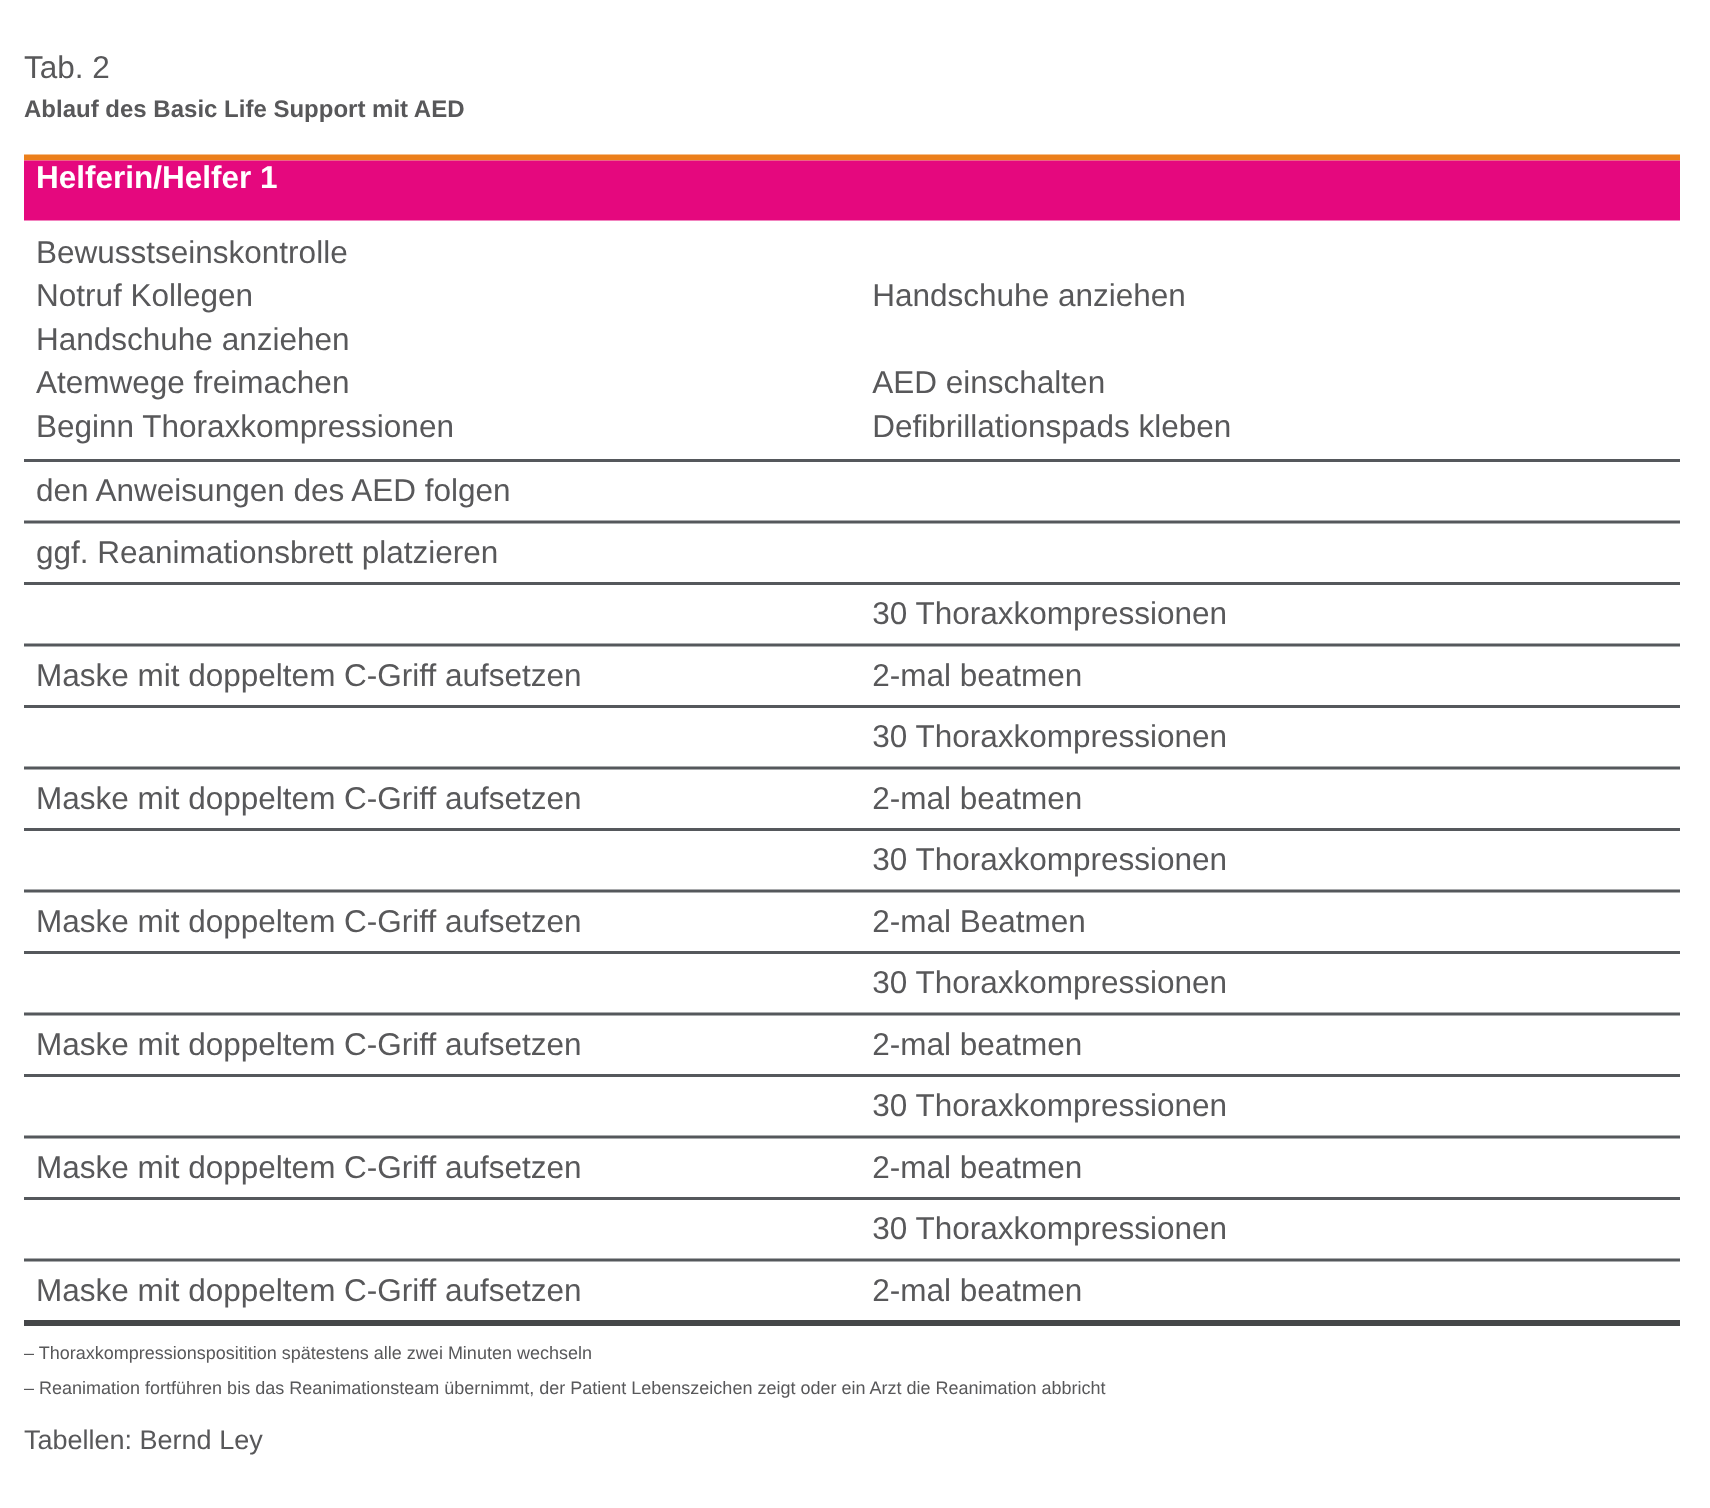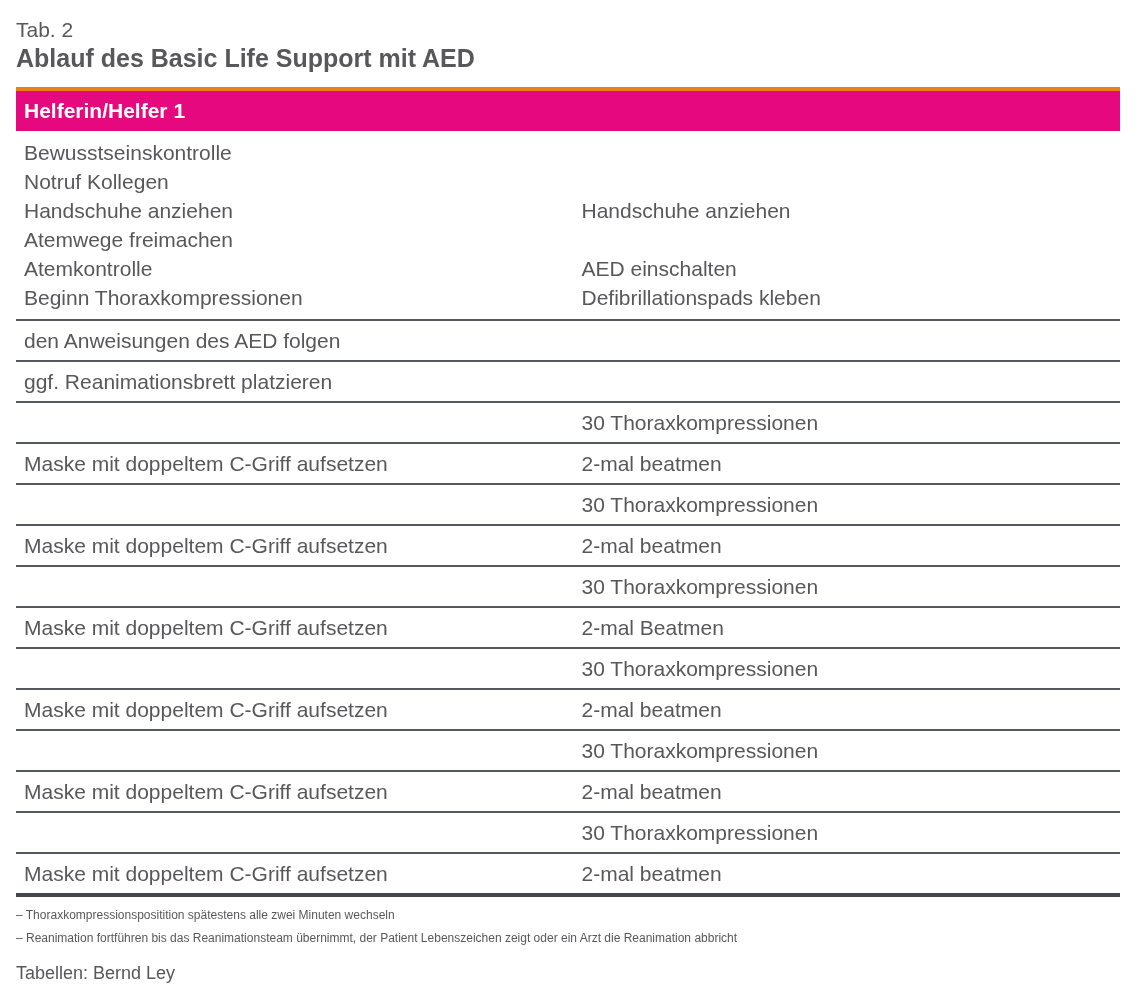--- a/index.html
+++ b/index.html
@@ -16,41 +16,41 @@
     background: #ffffff;
   }
   body {
     width: 1140px;
     height: 1005px;
     font-family: "Liberation Sans", sans-serif;
     color: var(--text);
     overflow: hidden;
   }
   .page {
-    padding: 16px 20px 0 16px;
+    padding: 32px 20px 0 16px;
   }
   .caption {
     font-size: 21px;
     line-height: 28px;
     color: var(--text);
   }
   .heading {
-    font-size: 25px;
+    font-size: 16px;
     line-height: 28px;
     font-weight: bold;
     color: var(--text);
     margin: 0 0 15px 0;
   }
   .accent-line {
     height: 4px;
     background: var(--orange);
   }
   .thead {
     display: flex;
-    align-items: center;
+    align-items: flex-start;
     height: 40px;
     background: var(--pink);
   }
   .th {
     font-size: 21px;
     font-weight: bold;
     color: #ffffff;
     padding-left: 8px;
   }
   .th.col1 { width: 50.5%; }
@@ -101,21 +101,20 @@
     <div class="thead">
       <div class="th col1">Helferin/Helfer 1</div>
     </div>
     <div id="tbody">
         <div class="row">
           <div class="cell col1">
             <div class="line">Bewusstseinskontrolle</div>
             <div class="line">Notruf Kollegen</div>
             <div class="line">Handschuhe anziehen</div>
             <div class="line">Atemwege freimachen</div>
-            <div class="line">Atemkontrolle</div>
             <div class="line">Beginn Thoraxkompressionen</div>
           </div>
           <div class="cell col2">
             <div class="line"></div>
             <div class="line">Handschuhe anziehen</div>
             <div class="line"></div>
             <div class="line">AED einschalten</div>
             <div class="line">Defibrillationspads kleben</div>
           </div>
         </div>

